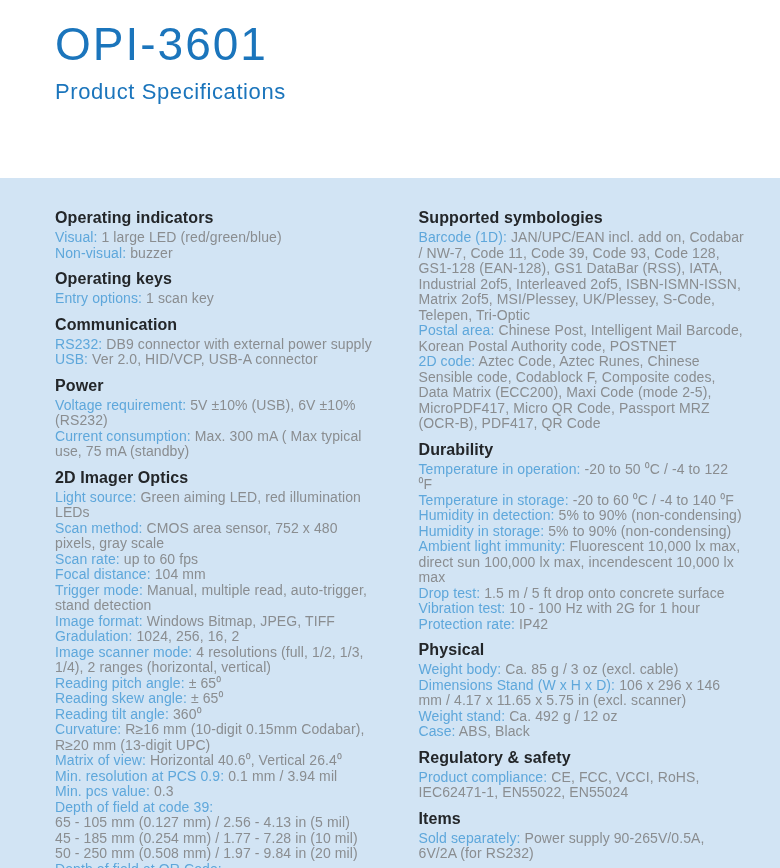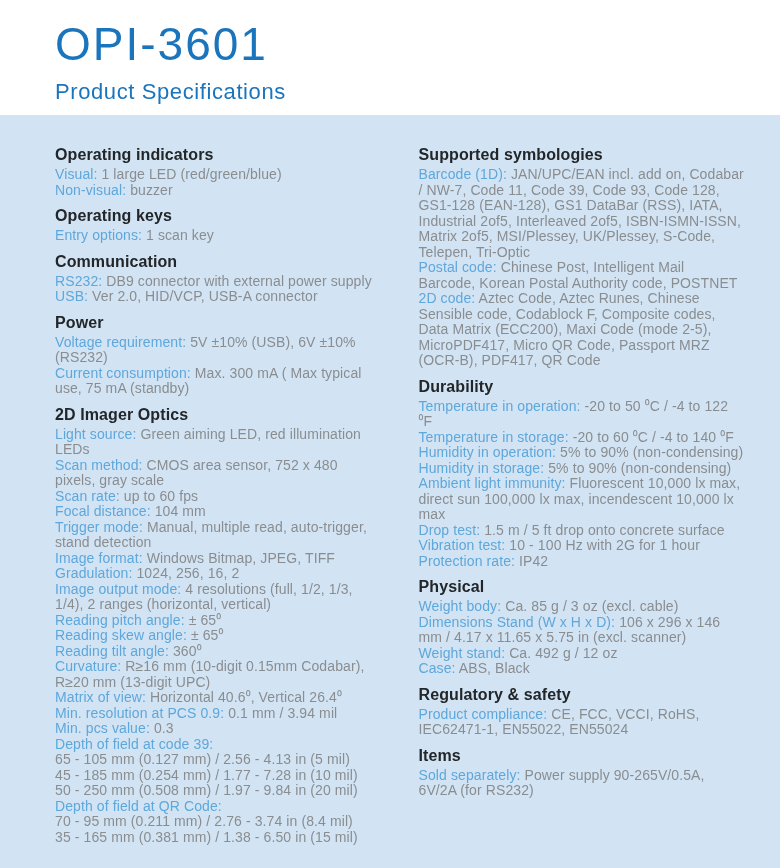--- a/index.html
+++ b/index.html
@@ -17,21 +17,21 @@
     font-family: "Liberation Sans", sans-serif;
     overflow: hidden;
   }
   .page {
     width: 780px;
     height: 868px;
     display: flex;
     flex-direction: column;
   }
   .header {
-    height: 115px;
+    height: 178px;
     background: #ffffff;
     padding: 21px 0 0 55px;
     border-radius: 27px;
   }
   .title {
     font-size: 46px;
     font-weight: 400;
     letter-spacing: 2px;
     color: var(--accent-blue);
     line-height: 1.0;
@@ -100,49 +100,49 @@
         </section>
         <section class="spec-section">
           <h2 class="spec-heading">2D Imager Optics</h2>
           <div class="spec-row"><span class="spec-label">Light source:</span> <span class="spec-value">Green aiming LED, red illumination LEDs</span></div>
           <div class="spec-row"><span class="spec-label">Scan method:</span> <span class="spec-value">CMOS area sensor, 752 x 480 pixels, gray scale</span></div>
           <div class="spec-row"><span class="spec-label">Scan rate:</span> <span class="spec-value">up to 60 fps</span></div>
           <div class="spec-row"><span class="spec-label">Focal distance:</span> <span class="spec-value">104 mm</span></div>
           <div class="spec-row"><span class="spec-label">Trigger mode:</span> <span class="spec-value">Manual, multiple read, auto-trigger, stand detection</span></div>
           <div class="spec-row"><span class="spec-label">Image format:</span> <span class="spec-value">Windows Bitmap, JPEG, TIFF</span></div>
           <div class="spec-row"><span class="spec-label">Gradulation:</span> <span class="spec-value">1024, 256, 16, 2</span></div>
-          <div class="spec-row"><span class="spec-label">Image output mode:</span> <span class="spec-value">4 resolutions (full, 1/2, 1/3, 1/4), 2 ranges (horizontal, vertical)</span></div>
+          <div class="spec-row"><span class="spec-label">Image scanner mode:</span> <span class="spec-value">4 resolutions (full, 1/2, 1/3, 1/4), 2 ranges (horizontal, vertical)</span></div>
           <div class="spec-row"><span class="spec-label">Reading pitch angle:</span> <span class="spec-value">± 65⁰</span></div>
           <div class="spec-row"><span class="spec-label">Reading skew angle:</span> <span class="spec-value">± 65⁰</span></div>
           <div class="spec-row"><span class="spec-label">Reading tilt angle:</span> <span class="spec-value">360⁰</span></div>
           <div class="spec-row"><span class="spec-label">Curvature:</span> <span class="spec-value">R≥16 mm (10-digit 0.15mm Codabar), R≥20 mm (13-digit UPC)</span></div>
           <div class="spec-row"><span class="spec-label">Matrix of view:</span> <span class="spec-value">Horizontal 40.6⁰, Vertical 26.4⁰</span></div>
           <div class="spec-row"><span class="spec-label">Min. resolution at PCS 0.9:</span> <span class="spec-value">0.1 mm / 3.94 mil</span></div>
           <div class="spec-row"><span class="spec-label">Min. pcs value:</span> <span class="spec-value">0.3</span></div>
           <div class="spec-row"><span class="spec-label">Depth of field at code 39:</span></div>
           <div class="spec-row"><span class="spec-value">65 - 105 mm (0.127 mm) / 2.56 - 4.13 in (5 mil)</span></div>
           <div class="spec-row"><span class="spec-value">45 - 185 mm (0.254 mm) / 1.77 - 7.28 in (10 mil)</span></div>
           <div class="spec-row"><span class="spec-value">50 - 250 mm (0.508 mm) / 1.97 - 9.84 in (20 mil)</span></div>
           <div class="spec-row"><span class="spec-label">Depth of field at QR Code:</span></div>
           <div class="spec-row"><span class="spec-value">70 - 95 mm (0.211 mm) / 2.76 - 3.74 in (8.4 mil)</span></div>
           <div class="spec-row"><span class="spec-value">35 - 165 mm (0.381 mm) / 1.38 - 6.50 in (15 mil)</span></div>
         </section>
       </div>
     <div class="spec-column">
         <section class="spec-section">
           <h2 class="spec-heading">Supported symbologies</h2>
           <div class="spec-row"><span class="spec-label">Barcode (1D):</span> <span class="spec-value">JAN/UPC/EAN incl. add on, Codabar / NW-7, Code 11, Code 39, Code 93, Code 128, GS1-128 (EAN-128), GS1 DataBar (RSS), IATA, Industrial 2of5, Interleaved 2of5, ISBN-ISMN-ISSN, Matrix 2of5, MSI/Plessey, UK/Plessey, S-Code, Telepen, Tri-Optic</span></div>
-          <div class="spec-row"><span class="spec-label">Postal code:</span> <span class="spec-value">Chinese Post, Intelligent Mail Barcode, Korean Postal Authority code, POSTNET</span></div>
+          <div class="spec-row"><span class="spec-label">Postal area:</span> <span class="spec-value">Chinese Post, Intelligent Mail Barcode, Korean Postal Authority code, POSTNET</span></div>
           <div class="spec-row"><span class="spec-label">2D code:</span> <span class="spec-value">Aztec Code, Aztec Runes, Chinese Sensible code, Codablock F, Composite codes, Data Matrix (ECC200), Maxi Code (mode 2-5), MicroPDF417, Micro QR Code, Passport MRZ (OCR-B), PDF417, QR Code</span></div>
         </section>
         <section class="spec-section">
           <h2 class="spec-heading">Durability</h2>
           <div class="spec-row"><span class="spec-label">Temperature in operation:</span> <span class="spec-value">-20 to 50 ⁰C / -4 to 122 ⁰F</span></div>
           <div class="spec-row"><span class="spec-label">Temperature in storage:</span> <span class="spec-value">-20 to 60 ⁰C / -4 to 140 ⁰F</span></div>
-          <div class="spec-row"><span class="spec-label">Humidity in operation:</span> <span class="spec-value">5% to 90% (non-condensing)</span></div>
+          <div class="spec-row"><span class="spec-label">Humidity in detection:</span> <span class="spec-value">5% to 90% (non-condensing)</span></div>
           <div class="spec-row"><span class="spec-label">Humidity in storage:</span> <span class="spec-value">5% to 90% (non-condensing)</span></div>
           <div class="spec-row"><span class="spec-label">Ambient light immunity:</span> <span class="spec-value">Fluorescent 10,000 lx max, direct sun 100,000 lx max, incendescent 10,000 lx max</span></div>
           <div class="spec-row"><span class="spec-label">Drop test:</span> <span class="spec-value">1.5 m / 5 ft drop onto concrete surface</span></div>
           <div class="spec-row"><span class="spec-label">Vibration test:</span> <span class="spec-value">10 - 100 Hz with 2G for 1 hour</span></div>
           <div class="spec-row"><span class="spec-label">Protection rate:</span> <span class="spec-value">IP42</span></div>
         </section>
         <section class="spec-section">
           <h2 class="spec-heading">Physical</h2>
           <div class="spec-row"><span class="spec-label">Weight body:</span> <span class="spec-value">Ca. 85 g / 3 oz (excl. cable)</span></div>
           <div class="spec-row"><span class="spec-label">Dimensions Stand (W x H x D):</span> <span class="spec-value">106 x 296 x 146 mm / 4.17 x 11.65 x 5.75 in (excl. scanner)</span></div>

